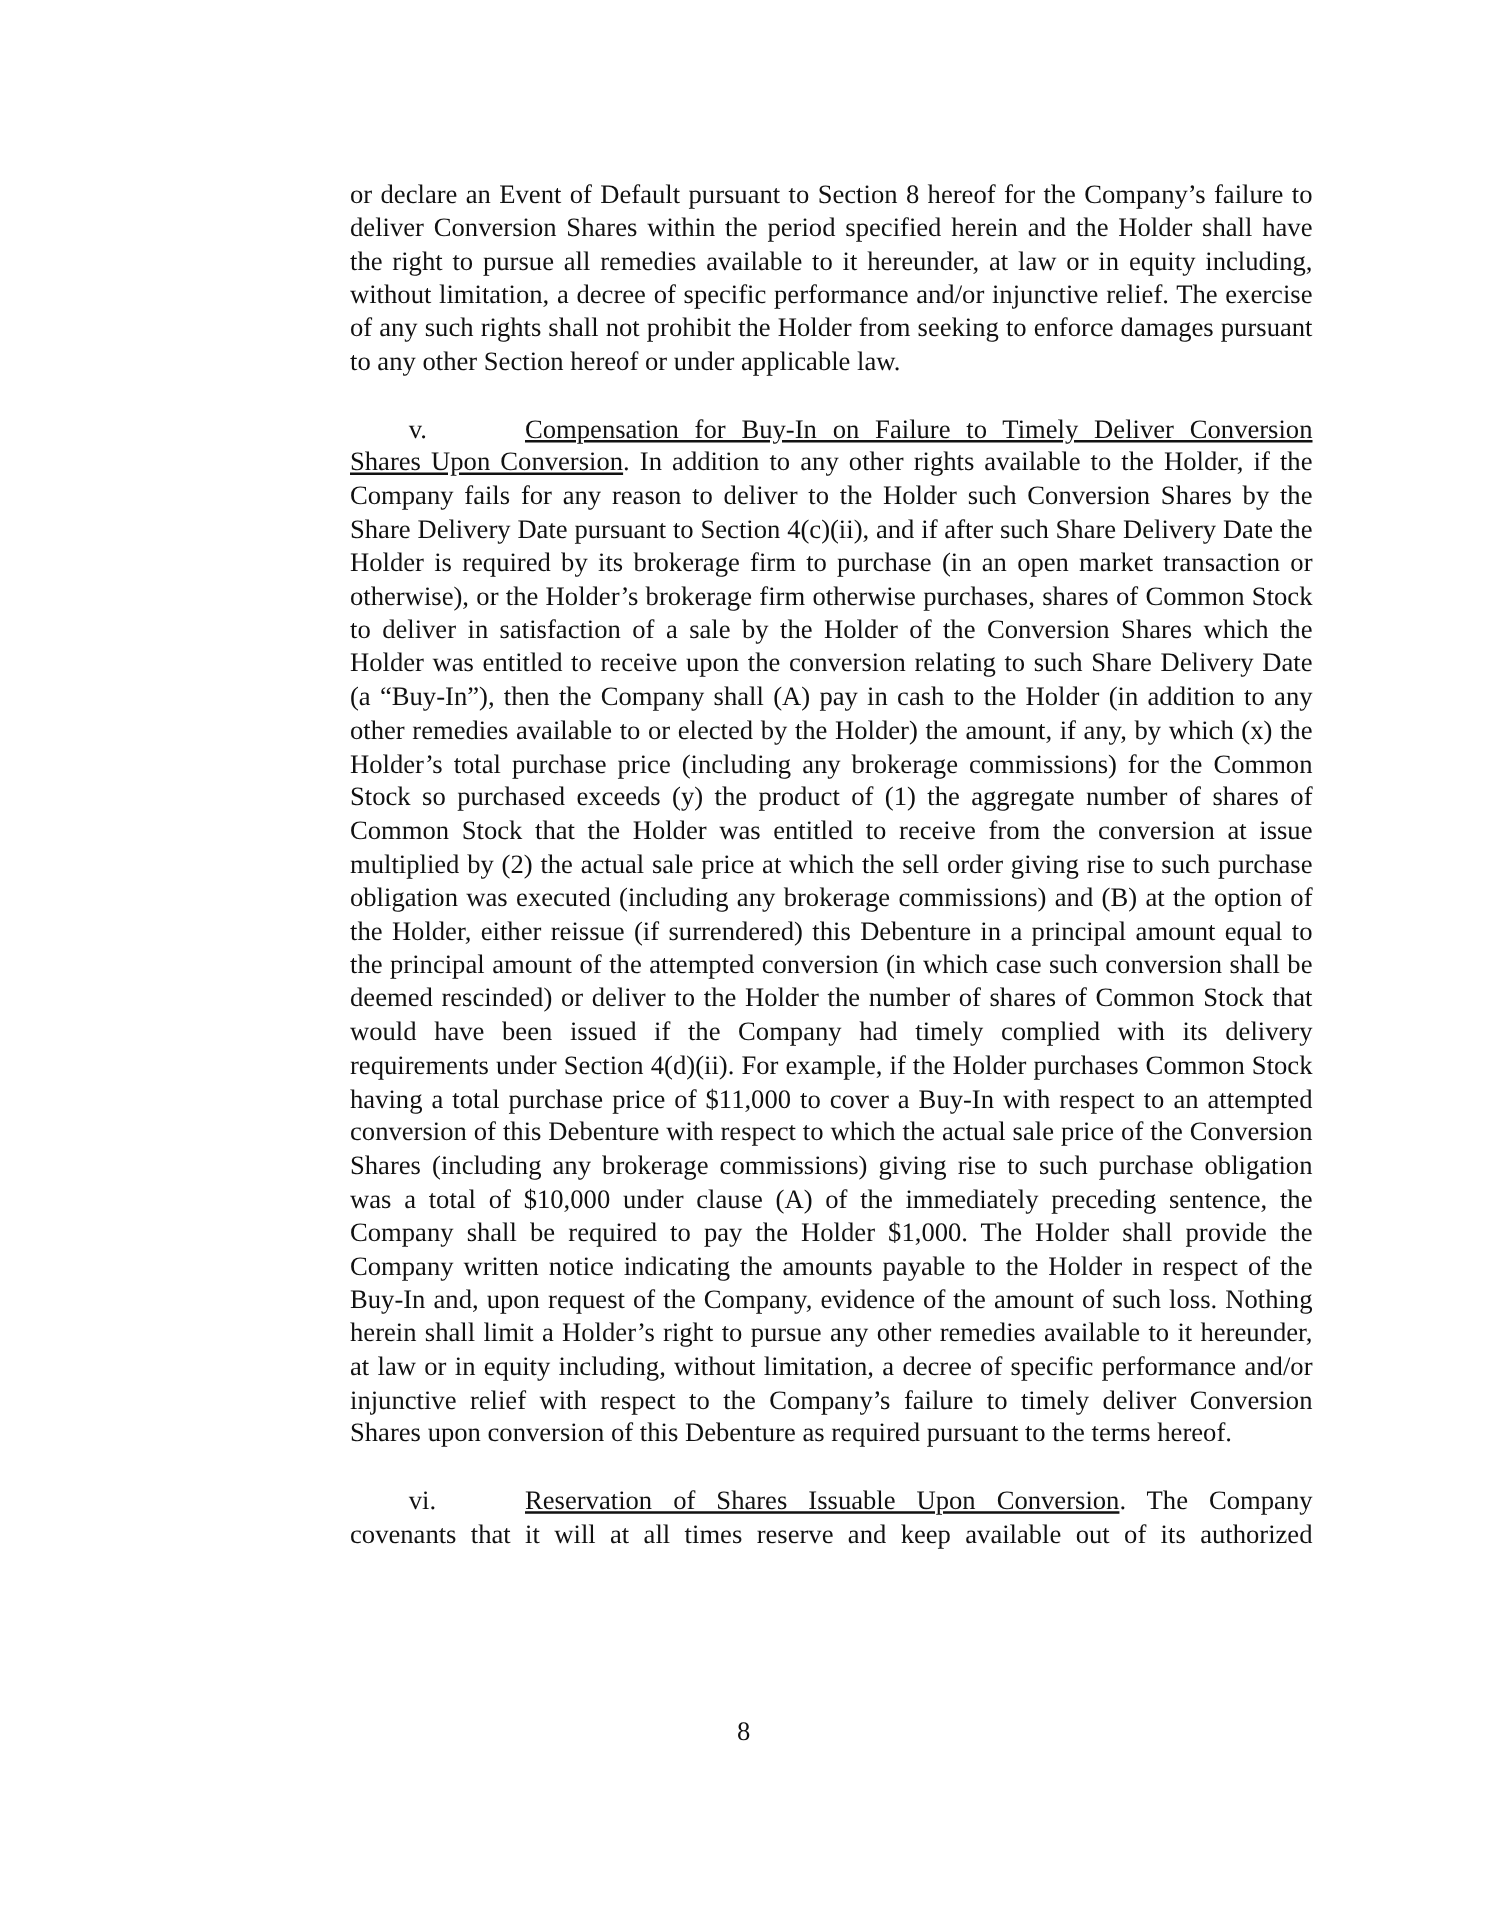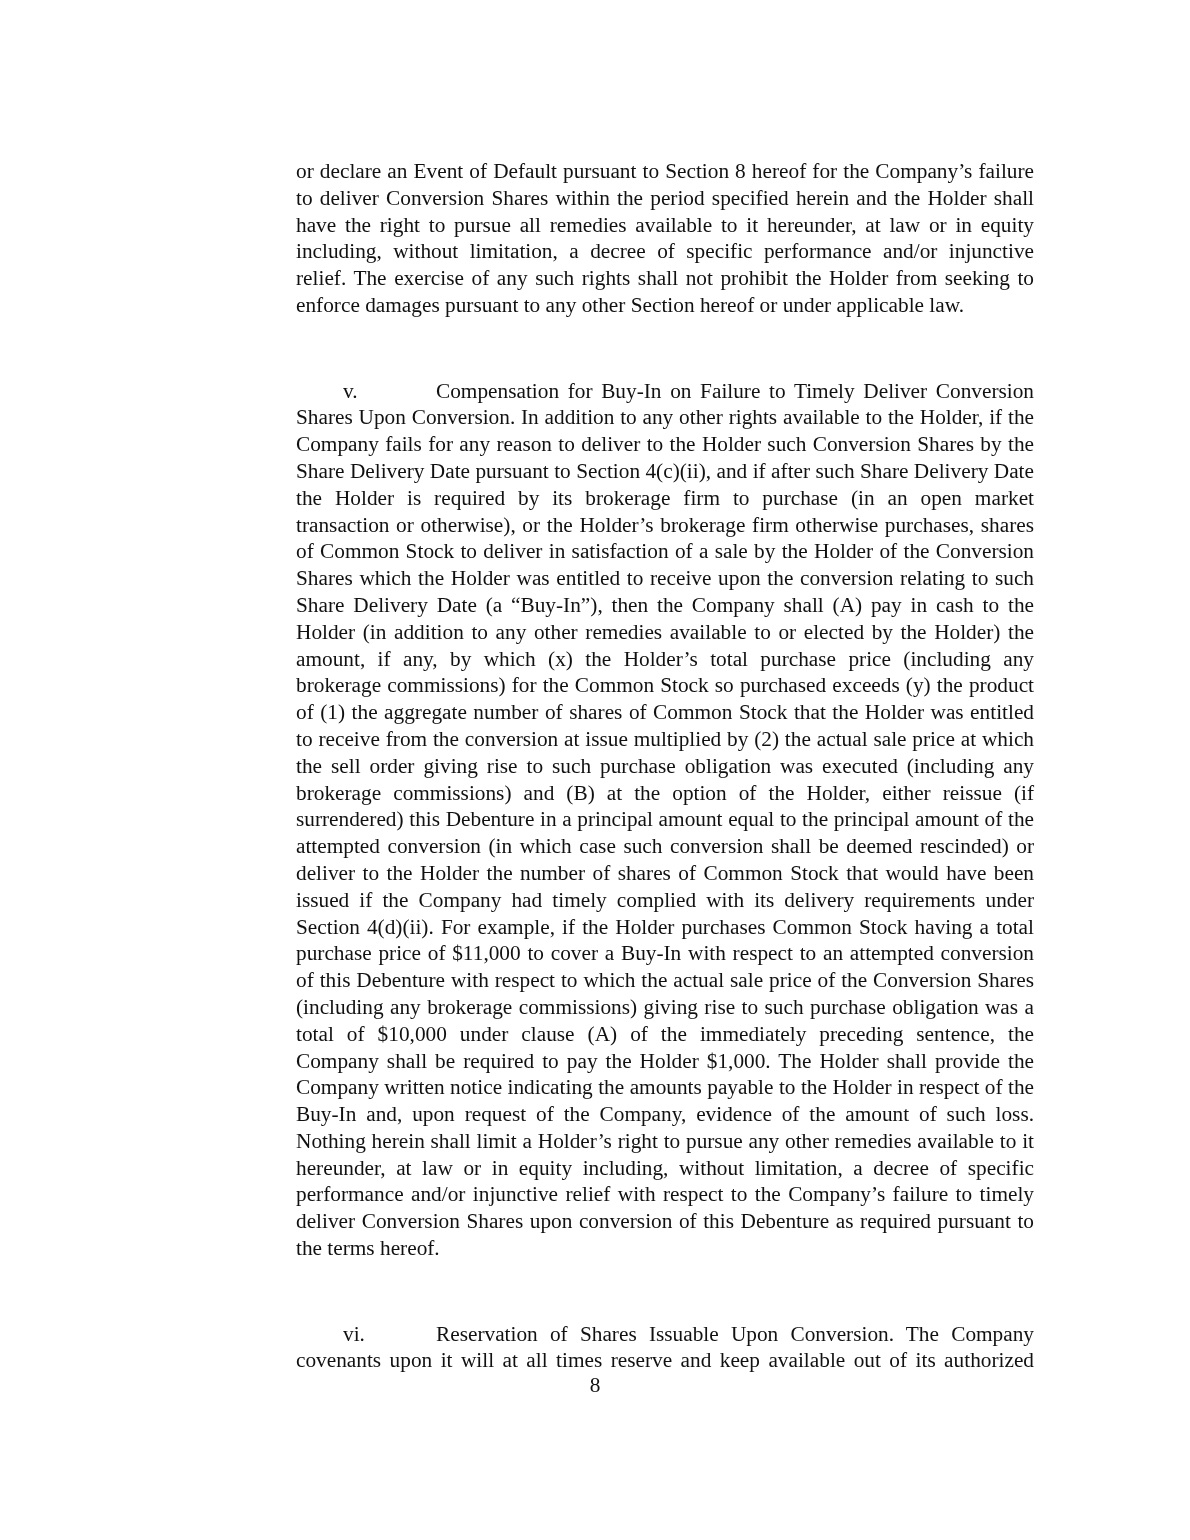--- a/index.html
+++ b/index.html
@@ -2,40 +2,40 @@
 <html><head>
   <meta charset="utf-8">
   <style>
     html, body { margin: 0; padding: 0; background: #ffffff; }
     body { width: 1190px; height: 1540px; position: relative; overflow: hidden; }
     .page {
       position: absolute; left: 280px; top: 142px; width: 770px;
       font-family: "Liberation Serif", serif;
       font-size: 21.3px; line-height: 26.8px; color: #111111;
     }
-    .para { margin: 16px; text-align: justify; }
+    .para { margin: 0; text-align: justify; }
     .gap { height: 26.8px; }
     .num { display: inline-block; width: 46px; margin-left: 47px; }
     .tab { display: inline-block; width: 47px; }
-    .heading { }
+    .heading { text-decoration: underline; }
     .term { }
     .lastline { text-align: justify; text-align-last: left; }
     .pagenum {
       position: absolute; top: 1373px; left: 0; width: 1190px; text-align: center;
       font-family: "Liberation Serif", serif; font-size: 21.3px; color: #111111;
     }
   </style>
 </head>
 <body>
 
 <div class="page">
   <p class="para">or declare an Event of Default pursuant to Section 8 hereof for the Company’s failure to deliver Conversion Shares within the period specified herein and the Holder shall have the right to pursue all remedies available to it hereunder, at law or in equity including, without limitation, a decree of specific performance and/or injunctive relief.  The exercise of any such rights shall not prohibit the Holder from seeking to enforce damages pursuant to any other Section hereof or under applicable law.</p>
 
   <div class="gap"></div>
 
   <p class="para"><span class="num">v.</span><span class="tab"></span><span class="heading">Compensation for Buy-In on Failure to Timely Deliver Conversion Shares Upon Conversion</span><span>. In addition to any other rights available to the Holder, if the Company fails for any reason to deliver to the Holder such Conversion Shares by the Share Delivery Date pursuant to Section 4(c)(ii), and if after such Share Delivery Date the Holder is required by its brokerage firm to purchase (in an open market transaction or otherwise), or the Holder’s brokerage firm otherwise purchases, shares of Common Stock to deliver in satisfaction of a sale by the Holder of the Conversion Shares which the Holder was entitled to receive upon the conversion relating to such Share Delivery Date (a “</span><span class="term">Buy-In</span><span>”), then the Company shall (A) pay in cash to the Holder (in addition to any other remedies available to or elected by the Holder) the amount, if any, by which (x) the Holder’s total purchase price (including any brokerage commissions) for the Common Stock so purchased exceeds (y) the product of (1) the aggregate number of shares of Common Stock that the Holder was entitled to receive from the conversion at issue multiplied by (2) the actual sale price at which the sell order giving rise to such purchase obligation was executed (including any brokerage commissions) and (B) at the option of the Holder, either reissue (if surrendered) this Debenture in a principal amount equal to the principal amount of the attempted conversion (in which case such conversion shall be deemed rescinded) or deliver to the Holder the number of shares of Common Stock that would have been issued if the Company had timely complied with its delivery requirements under Section 4(d)(ii).  For example, if the Holder purchases Common Stock having a total purchase price of $11,000 to cover a Buy-In with respect to an attempted conversion of this Debenture with respect to which the actual sale price of the Conversion Shares (including any brokerage commissions) giving rise to such purchase obligation was a total of $10,000 under clause (A) of the immediately preceding sentence, the Company shall be required to pay the Holder $1,000.  The Holder shall provide the Company written notice indicating the amounts payable to the Holder in respect of the Buy-In and, upon request of the Company, evidence of the amount of such loss. Nothing herein shall limit a Holder’s right to pursue any other remedies available to it hereunder, at law or in equity including, without limitation, a decree of specific performance and/or injunctive relief with respect to the Company’s failure to timely deliver Conversion Shares upon conversion of this Debenture as required pursuant to the terms hereof.</span></p>
 
   <div class="gap"></div>
 
-  <p class="para lastline" style="text-align-last: justify;"><span class="num">vi.</span><span class="tab"></span><span class="heading">Reservation of Shares Issuable Upon Conversion</span><span>. The Company covenants upon it will at all times reserve and keep available out of its authorized</span></p>
+  <p class="para lastline" style="text-align-last: justify;"><span class="num">vi.</span><span class="tab"></span><span class="heading">Reservation of Shares Issuable Upon Conversion</span><span>. The Company covenants that it will at all times reserve and keep available out of its authorized</span></p>
 </div>
 
 <div class="pagenum">8</div>
 
 </body></html>

